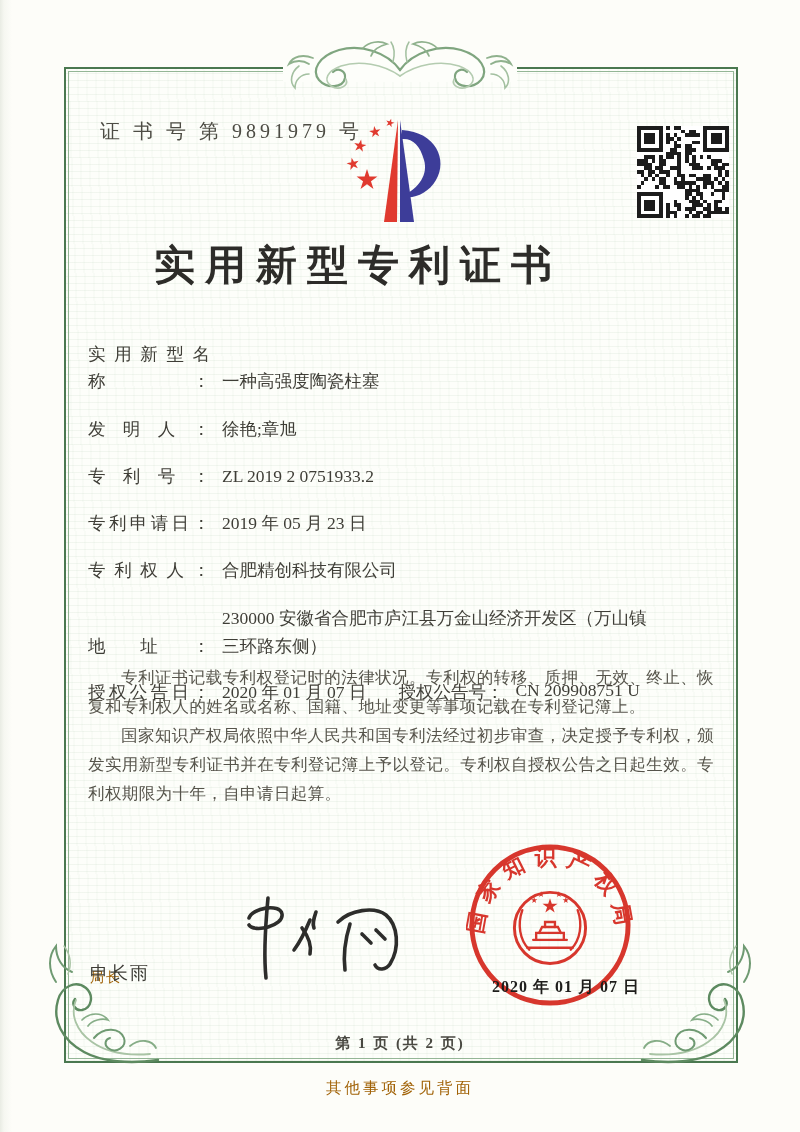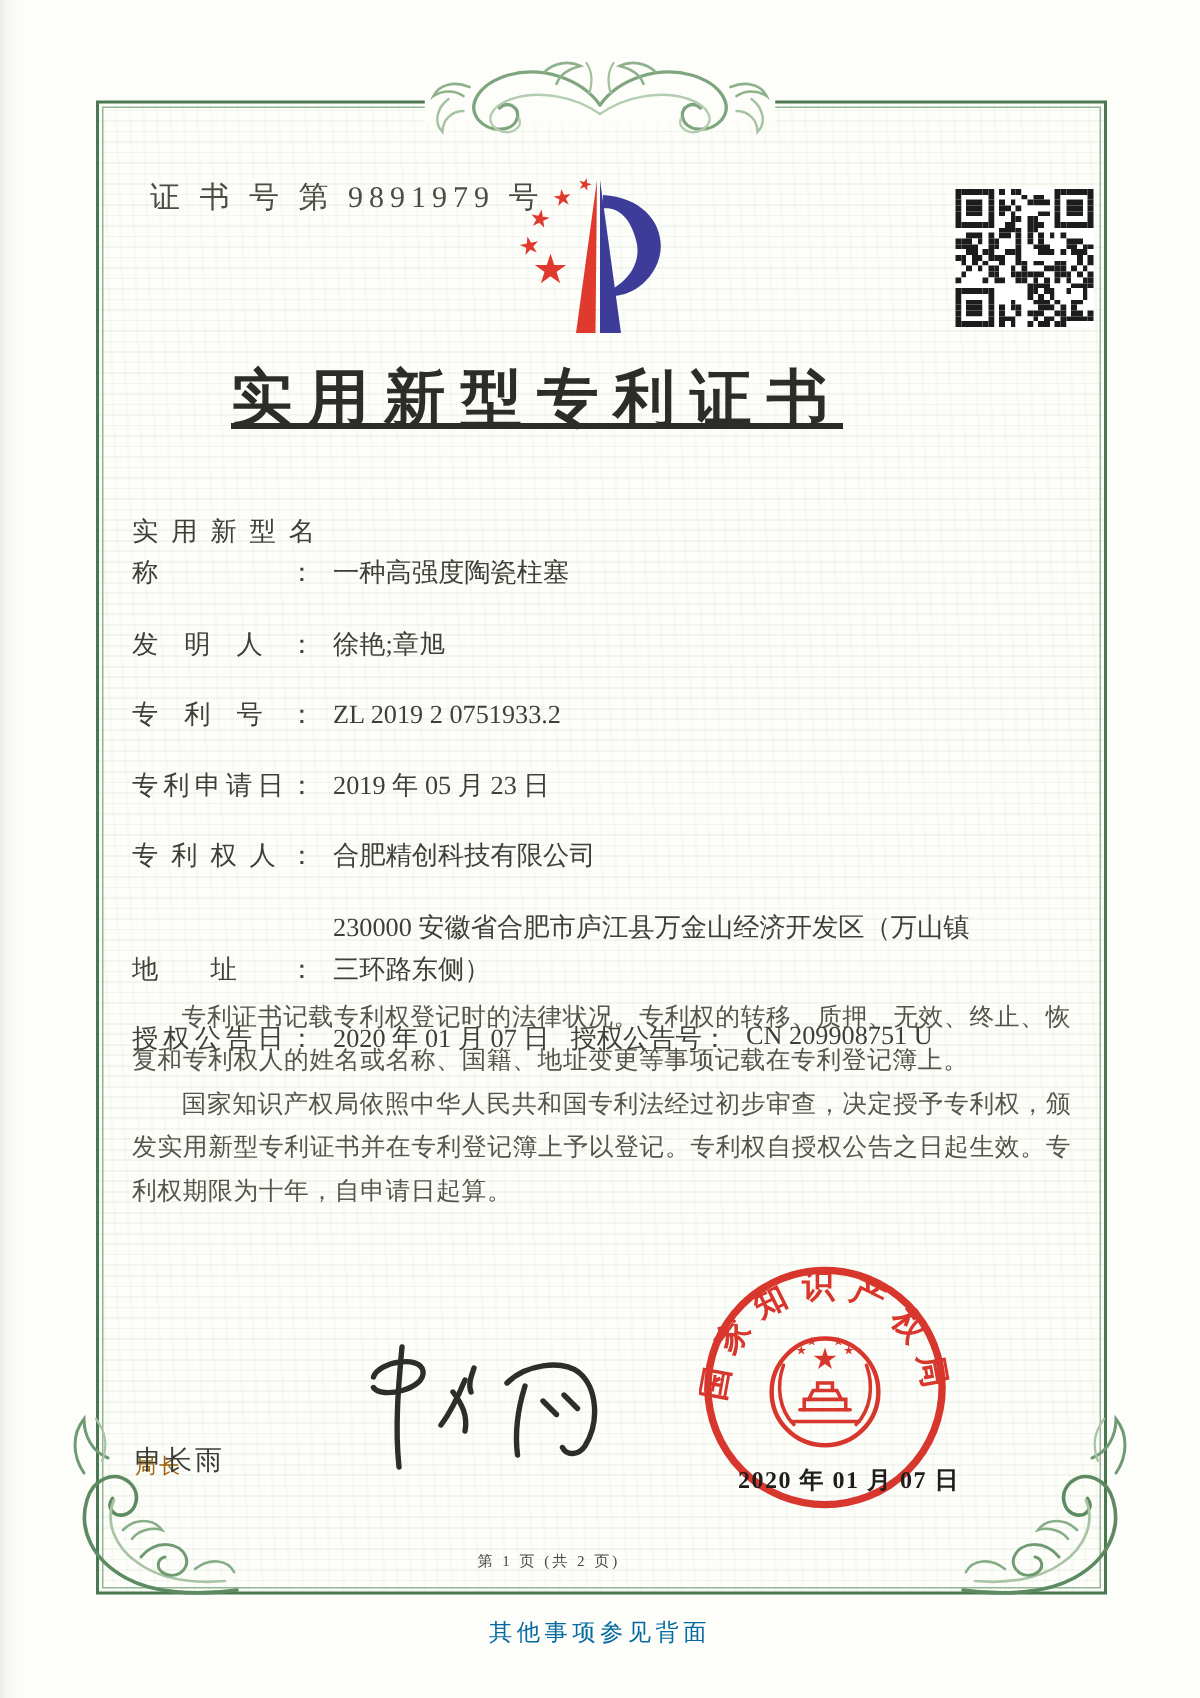--- a/index.html
+++ b/index.html
@@ -33,52 +33,52 @@
   .cert-no {
     position:absolute; left:100px; top:118px;
     font-size:20px; letter-spacing:4px; color:#4d4c44;
   }
   .logo { position:absolute; left:340px; top:114px; width:122px; height:114px; }
   .qr   { position:absolute; left:637px; top:126px; width:92px; height:92px; display:grid; background:#fff; }
   .qr div { background:#fff; } .qr div.on { background:#1c1c1c; }
   .title {
     position:absolute; left:0; top:238px; width:716px;
     text-align:center; font-size:41px; letter-spacing:10px;
-    color:#2d2c29; font-weight:600;text-decoration:underline;
+    color:#2d2c29; font-weight:600;
   }
   .fields { position:absolute; left:88px; top:341px; width:630px; font-size:17.5px; color:#3f3e37; }
   .field-row { display:flex; align-items:flex-end; margin-bottom:20px; line-height:27px; }
   .field-label { width:122px; flex:none; text-align:justify; text-align-last:justify; }
   .field-value { margin-left:12px; }
   .row-name    { margin-bottom:21px; }
   .row-address .field-value { width:436px; line-height:28px; }
   .grant-row { display:flex; margin-top:1px; }
   .grant-pair { display:flex; }
-  .grant-pair.second { margin-left:14px; }
+  .grant-pair.second { margin-left:32px; }
   .body-text {
     position:absolute; left:88px; top:663px; width:626px;
     font-size:16.5px; line-height:29px; color:#56544b;
     text-align:justify; letter-spacing:0.4px;
   }
   .body-text p { text-indent:2em; }
   .signoff-title { position:absolute; left:90px; top:969px; font-size:14px; color:#a16207; letter-spacing:2px; }
   .signoff-name  { position:absolute; left:90px; top:950px; font-size:18px; color:#3c3b35; letter-spacing:2px;margin-top:11px; }
   .signature { position:absolute; left:222px; top:886px; width:195px; height:100px; }
   .seal { position:absolute; left:466px; top:841px; width:168px; height:168px; opacity:0.93; }
   .seal-date {
     position:absolute; left:492px; top:977px; width:160px;
     font-size:16px; font-weight:700; color:#1e1d1b; letter-spacing:1px;
   }
   .footer-page {
-    position:absolute; left:0; top:1034px; width:732px; text-align:center;
-    font-size:10px; color:#4a4942; letter-spacing:2px;
+    position:absolute; left:0; top:1034px; width:800px; text-align:center;
+    font-size:15px; color:#4a4942; letter-spacing:2px;font-weight:bold;
   }
   .back-note {
     position:absolute; left:0; top:1078px; width:800px; text-align:center;
-    font-size:15.5px; color:#0369a1; letter-spacing:3px;
+    font-size:15.5px; color:#a16207; letter-spacing:3px;
   }
 </style>
 </head>
 <body>
 
 <div class="page-edge"></div>
 
 <div class="frame"></div>
 
 <svg class="ornament" style="left:283px; top:36px;" width="234" height="62" viewBox="0 0 234 62">

